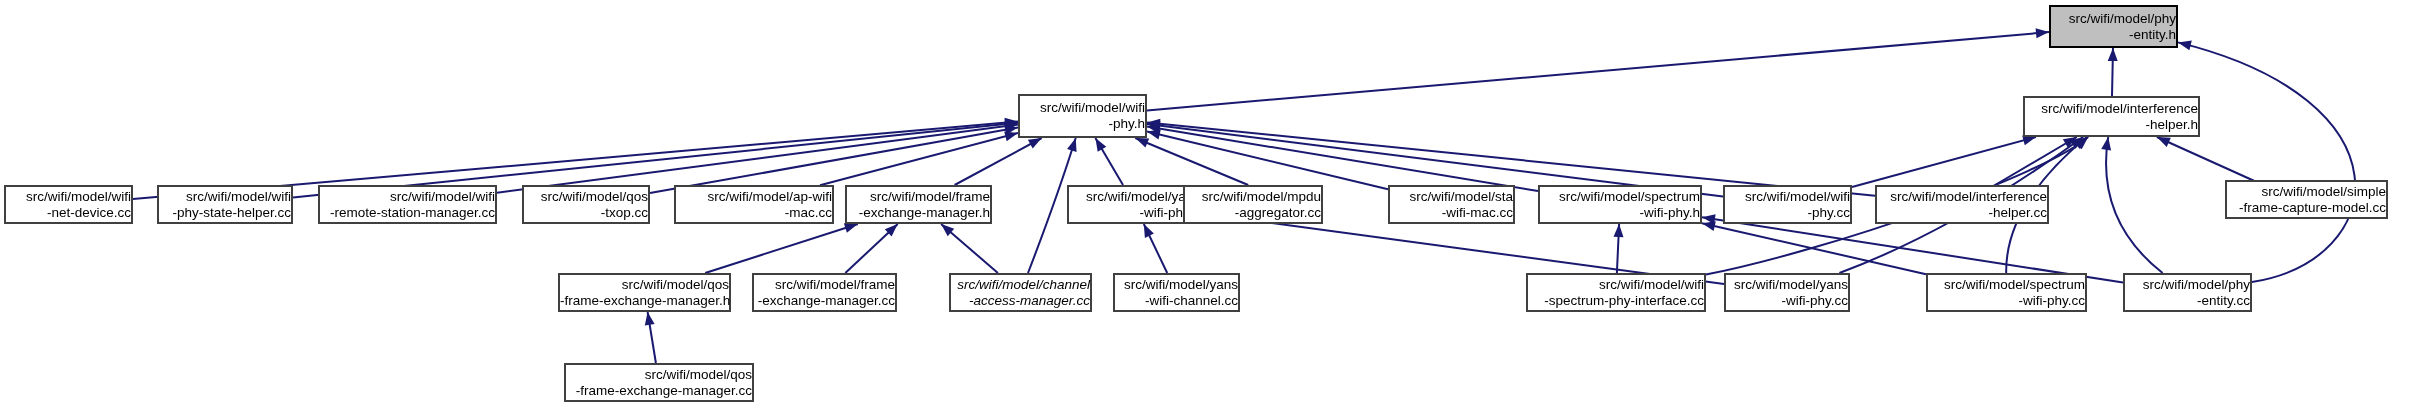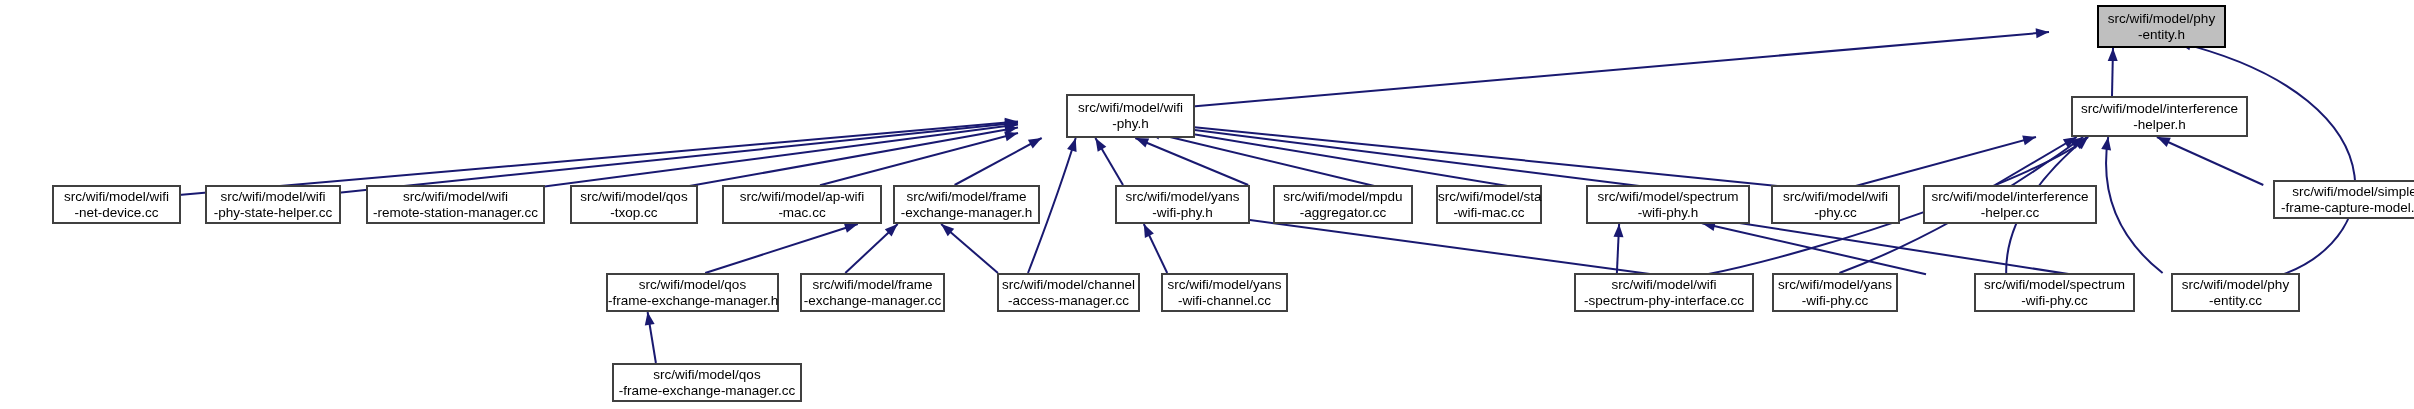--- a/index.html
+++ b/index.html
@@ -2,24 +2,24 @@
 <html><head>
 <meta charset="utf-8">
 <style>
   html,body{margin:0;padding:0;background:#ffffff;}
   #canvas{position:relative;width:2414px;height:409px;background:#ffffff;overflow:hidden;}
   #edges{position:absolute;left:0;top:0;width:2414px;height:409px;}
   .node{
     position:absolute;box-sizing:border-box;
     background:#ffffff;border:2px solid #404040;
     display:flex;flex-direction:column;justify-content:center;
-    text-align:center;
+    text-align:right;
     font-family:"Liberation Sans",sans-serif;
     font-size:13.5px;line-height:16px;color:#000;
-    white-space:nowrap;cursor:pointer;margin-left:48px;
+    white-space:nowrap;cursor:pointer;
   }
   .node.root{background:#bfbfbf;border-color:#000000;cursor:default;}
   .node span{display:block;}
 </style>
 </head>
 <body>
 
 <div id="canvas">
   <svg id="edges" viewBox="0 0 2414 409" xmlns="http://www.w3.org/2000/svg">
       <path d="M133.0,198.9L1018.0,121.6" fill="none" stroke="#191970" stroke-width="2"></path>
@@ -120,25 +120,25 @@
       <span>-mac.cc</span>
     </div>
     <div class="node" style="left: 845px; top: 185px; width: 147px; height: 39px;">
       <span>src/wifi/model/frame</span>
       <span>-exchange-manager.h</span>
     </div>
     <div class="node" style="left: 1067px; top: 185px; width: 135px; height: 39px;">
       <span>src/wifi/model/yans</span>
       <span>-wifi-phy.h</span>
     </div>
-    <div class="node" style="left: 1225px; top: 185px; width: 140px; height: 39px;">
+    <div class="node" style="left: 1183px; top: 185px; width: 140px; height: 39px;">
       <span>src/wifi/model/mpdu</span>
       <span>-aggregator.cc</span>
     </div>
-    <div class="node" style="left: 1388px; top: 185px; width: 106px; height: 39px;">
+    <div class="node" style="left: 1388px; top: 185px; width: 127px; height: 39px;">
       <span>src/wifi/model/sta</span>
       <span>-wifi-mac.cc</span>
     </div>
     <div class="node" style="left: 1538px; top: 185px; width: 164px; height: 39px;">
       <span>src/wifi/model/spectrum</span>
       <span>-wifi-phy.h</span>
     </div>
     <div class="node" style="left: 1723px; top: 185px; width: 129px; height: 39px;">
       <span>src/wifi/model/wifi</span>
       <span>-phy.cc</span>
@@ -152,21 +152,21 @@
       <span>-frame-capture-model.cc</span>
     </div>
     <div class="node" style="left: 558px; top: 273px; width: 173px; height: 39px;">
       <span>src/wifi/model/qos</span>
       <span>-frame-exchange-manager.h</span>
     </div>
     <div class="node" style="left: 752px; top: 273px; width: 145px; height: 39px;">
       <span>src/wifi/model/frame</span>
       <span>-exchange-manager.cc</span>
     </div>
-    <div class="node" style="left: 949px; top: 273px; width: 143px; height: 39px;">
+    <div class="node" style="left: 949px; top: 273px; width: 143px; height: 39px; font-style: italic;">
       <span>src/wifi/model/channel</span>
       <span>-access-manager.cc</span>
     </div>
     <div class="node" style="left: 1113px; top: 273px; width: 127px; height: 39px;">
       <span>src/wifi/model/yans</span>
       <span>-wifi-channel.cc</span>
     </div>
     <div class="node" style="left: 1526px; top: 273px; width: 180px; height: 39px;">
       <span>src/wifi/model/wifi</span>
       <span>-spectrum-phy-interface.cc</span>

